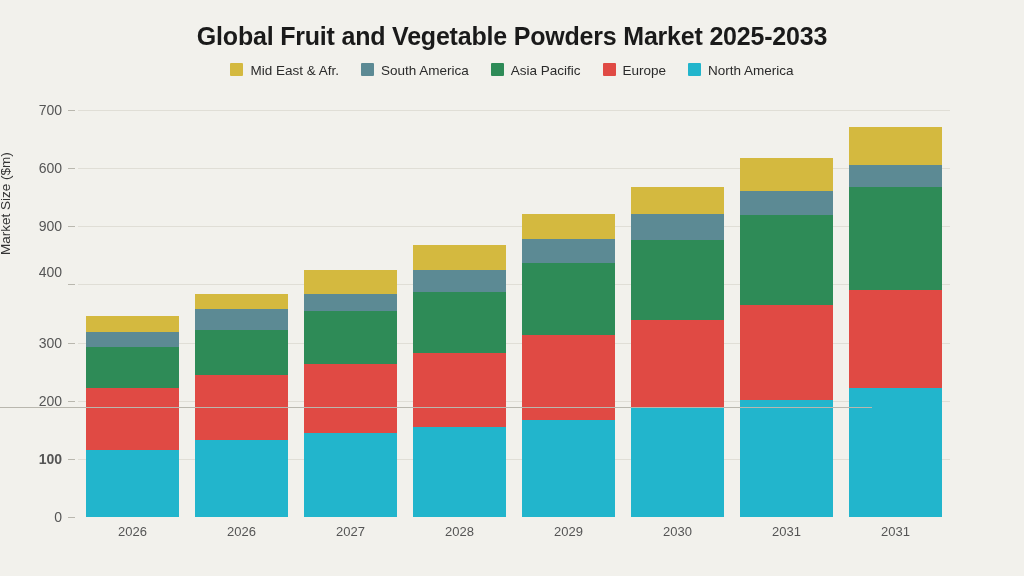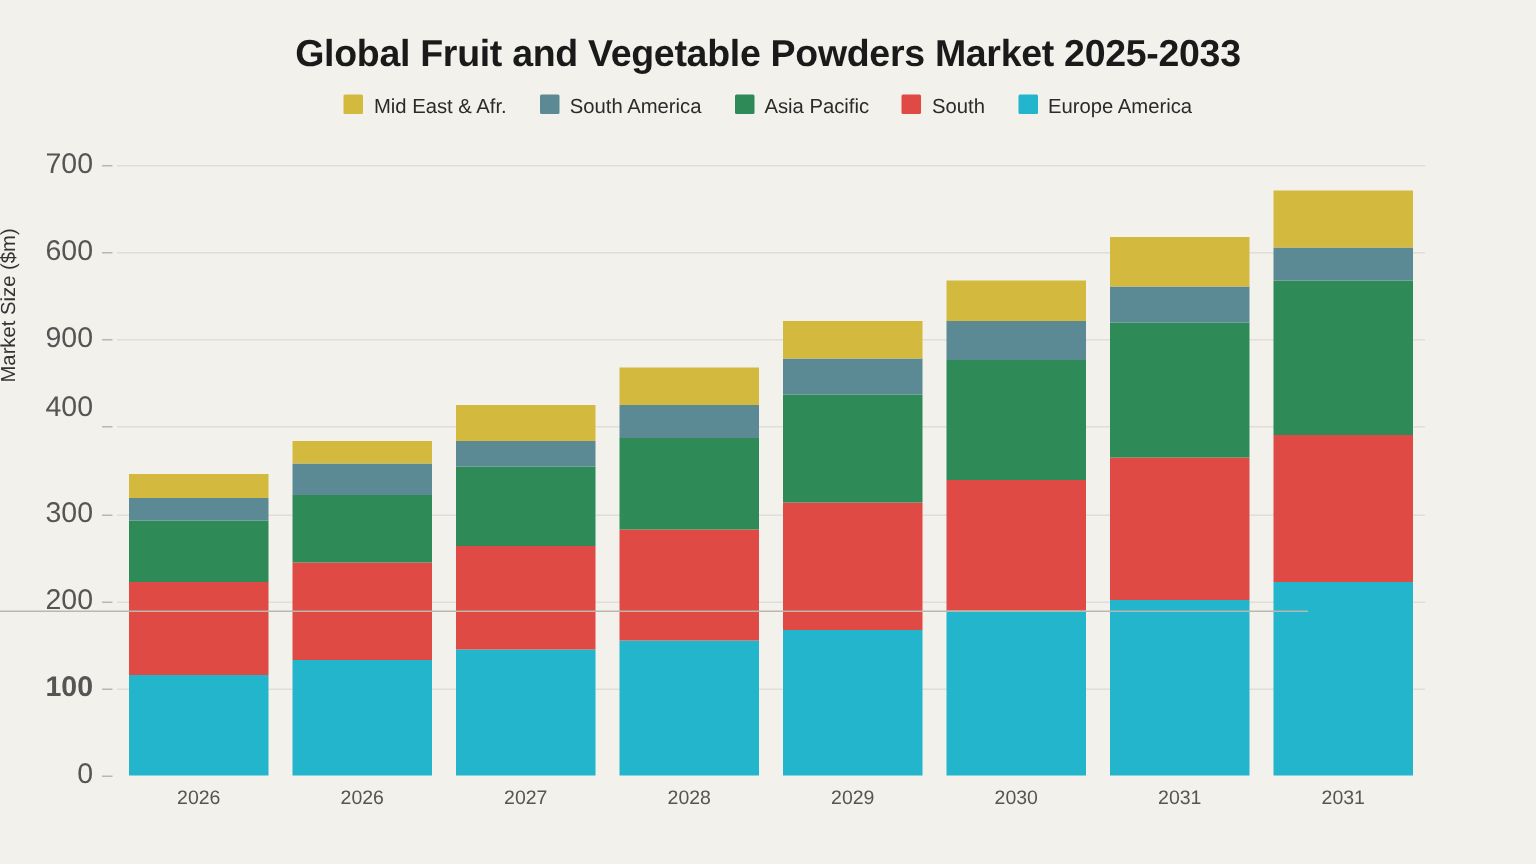--- a/index.html
+++ b/index.html
@@ -81,21 +81,21 @@
     left: -10px;
     top: 407px;
     width: 882px;
     height: 1px;
     background: #b9b7ae;
   }
   .ytick-label {
     position: absolute;
     width: 60px;
     text-align: right;
-    font-size: 19px;
+    font-size: 14px;
     color: #555;
     transform: translateY(-50%);
   }
   .ytick-mark {
     position: absolute;
     width: 7px;
     height: 1px;
     background: #b9b7ae;
   }
 
@@ -154,25 +154,25 @@
       <div class="legend-item">
         <span class="legend-swatch" style="background: rgb(92, 138, 148);"></span>
         <span class="legend-label">South America</span>
       </div>
       <div class="legend-item">
         <span class="legend-swatch" style="background: rgb(46, 139, 87);"></span>
         <span class="legend-label">Asia Pacific</span>
       </div>
       <div class="legend-item">
         <span class="legend-swatch" style="background: rgb(224, 74, 68);"></span>
-        <span class="legend-label">South</span>
+        <span class="legend-label">Europe</span>
       </div>
       <div class="legend-item">
         <span class="legend-swatch" style="background: rgb(34, 181, 204);"></span>
-        <span class="legend-label">Europe America</span>
+        <span class="legend-label">North America</span>
       </div>
     </div>
 
   <div id="plot">
     <div id="gridlines">
         <div class="gridline" style="top: 348.857px;"></div>
         <div class="gridline" style="top: 290.714px;"></div>
         <div class="gridline" style="top: 232.571px;"></div>
         <div class="gridline" style="top: 174.429px;"></div>
         <div class="gridline" style="top: 116.286px;"></div>

